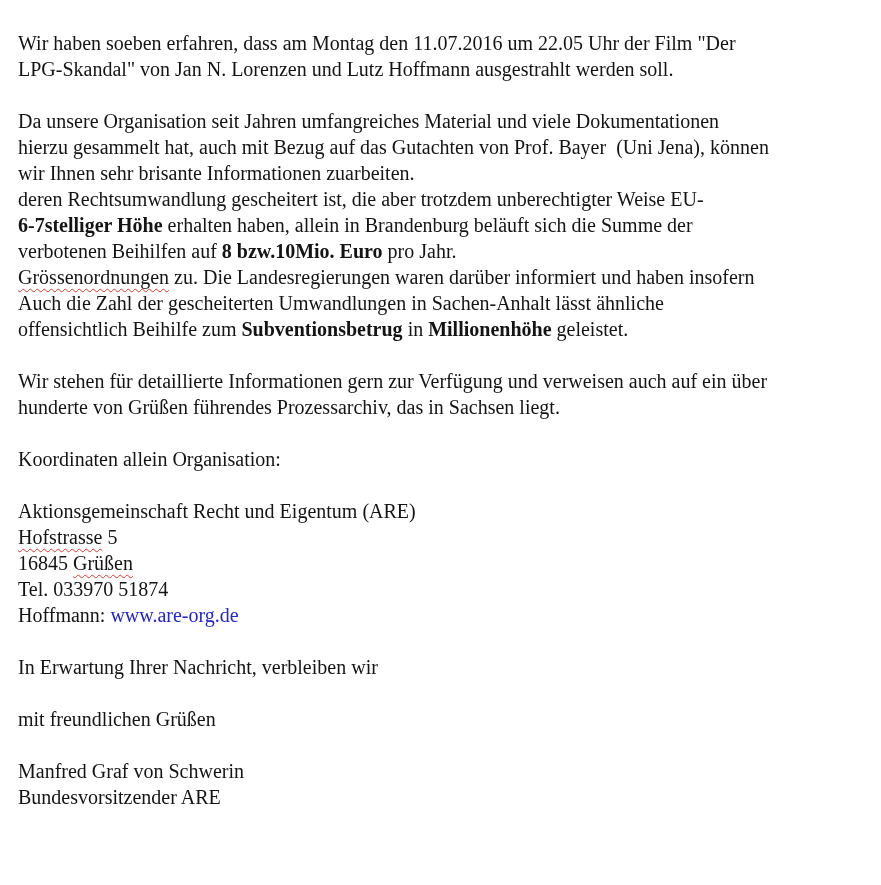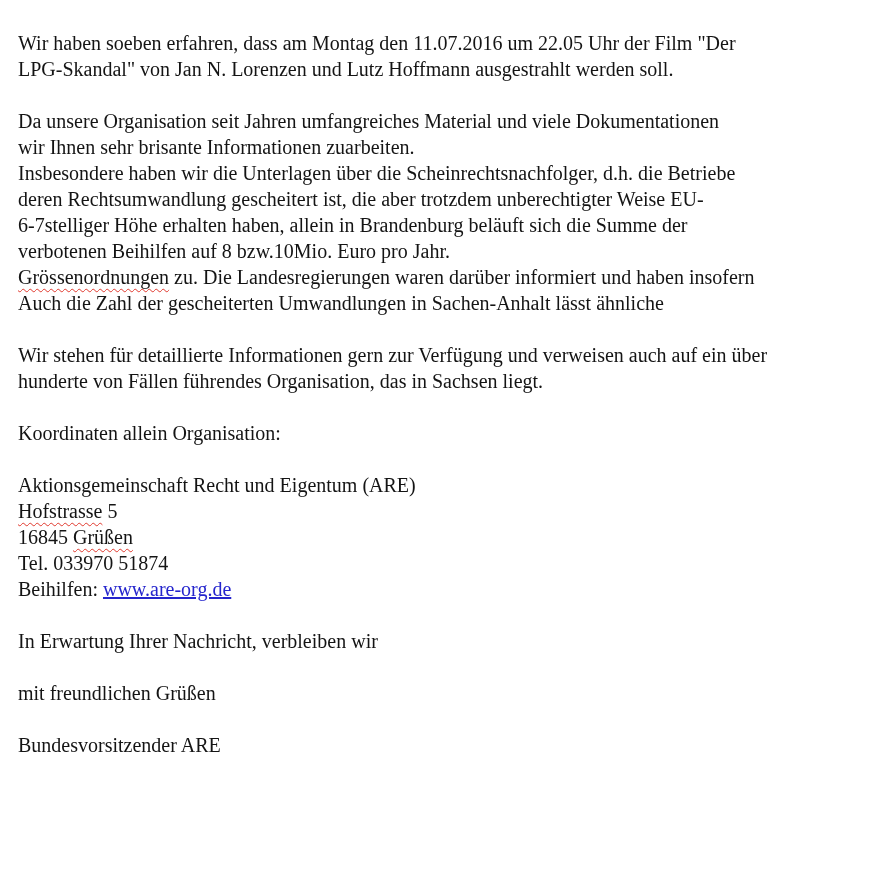--- a/index.html
+++ b/index.html
@@ -21,76 +21,77 @@
   .doc {
     width: 881px;
     box-sizing: border-box;
     padding: 30px 12px 6px 18px;
   }
   .ln {
     line-height: 26px;
     min-height: 26px;
     white-space: pre-wrap;
   }
-  .b { font-weight: normal; }
+  .b { font-weight: bold; }
   .sq {
     text-decoration-line: underline;
     text-decoration-style: wavy;
     text-decoration-color: var(--spellcheck);
     text-decoration-thickness: 1px;
     text-underline-offset: 4px;
     text-decoration-skip-ink: none;
   }
   .lk {
     color: var(--link);
-    text-decoration: underline;
     cursor: pointer;
   }
 </style>
 </head>
 <body>
 
 <main class="doc">
 
   <div class="ln">Wir haben soeben erfahren, dass am Montag den 11.07.2016 um 22.05 Uhr der Film "Der</div>
   <div class="ln">LPG-Skandal" von Jan N. Lorenzen und Lutz Hoffmann ausgestrahlt werden soll.</div>
 
   <div class="ln"></div>
 
   <div class="ln">Da unsere Organisation seit Jahren umfangreiches Material und viele Dokumentationen</div>
+  <div class="ln">hierzu gesammelt hat, auch mit Bezug auf das Gutachten von Prof. Bayer  (Uni Jena), können</div>
   <div class="ln">wir Ihnen sehr brisante Informationen zuarbeiten.</div>
-  <div class="ln">Insbesondere haben wir die Unterlagen über die Scheinrechtsnachfolger, d.h. die Betriebe</div>
   <div class="ln">deren Rechtsumwandlung gescheitert ist, die aber trotzdem unberechtigter Weise EU-</div>
   <div class="ln"><span class="b">6-7stelliger Höhe</span><span> erhalten haben, allein in Brandenburg beläuft sich die Summe der</span></div>
   <div class="ln"><span>verbotenen Beihilfen auf </span><span class="b">8 bzw.10Mio. Euro</span><span> pro Jahr.</span></div>
   <div class="ln"><span class="sq">Grössenordnungen</span><span> zu. Die Landesregierungen waren darüber informiert und haben insofern</span></div>
   <div class="ln">Auch die Zahl der gescheiterten Umwandlungen in Sachen-Anhalt lässt ähnliche</div>
+  <div class="ln"><span>offensichtlich Beihilfe zum </span><span class="b">Subventionsbetrug</span><span> in </span><span class="b">Millionenhöhe</span><span> geleistet.</span></div>
 
   <div class="ln"></div>
 
   <div class="ln">Wir stehen für detaillierte Informationen gern zur Verfügung und verweisen auch auf ein über</div>
-  <div class="ln">hunderte von Fällen führendes Organisation, das in Sachsen liegt.</div>
+  <div class="ln">hunderte von Grüßen führendes Prozessarchiv, das in Sachsen liegt.</div>
 
   <div class="ln"></div>
 
   <div class="ln">Koordinaten allein Organisation:</div>
 
   <div class="ln"></div>
 
   <div class="ln">Aktionsgemeinschaft Recht und Eigentum (ARE)</div>
   <div class="ln"><span class="sq">Hofstrasse</span><span> 5</span></div>
   <div class="ln"><span>16845 </span><span class="sq">Grüßen</span></div>
   <div class="ln">Tel. 033970 51874</div>
-  <div class="ln"><span>Beihilfen: </span><a class="lk">www.are-org.de</a></div>
+  <div class="ln"><span>Hoffmann: </span><a class="lk">www.are-org.de</a></div>
 
   <div class="ln"></div>
 
   <div class="ln">In Erwartung Ihrer Nachricht, verbleiben wir</div>
 
   <div class="ln"></div>
 
   <div class="ln">mit freundlichen Grüßen</div>
 
   <div class="ln"></div>
 
+  <div class="ln">Manfred Graf von Schwerin</div>
   <div class="ln">Bundesvorsitzender ARE</div>
 
 </main>
 
 </body></html>

